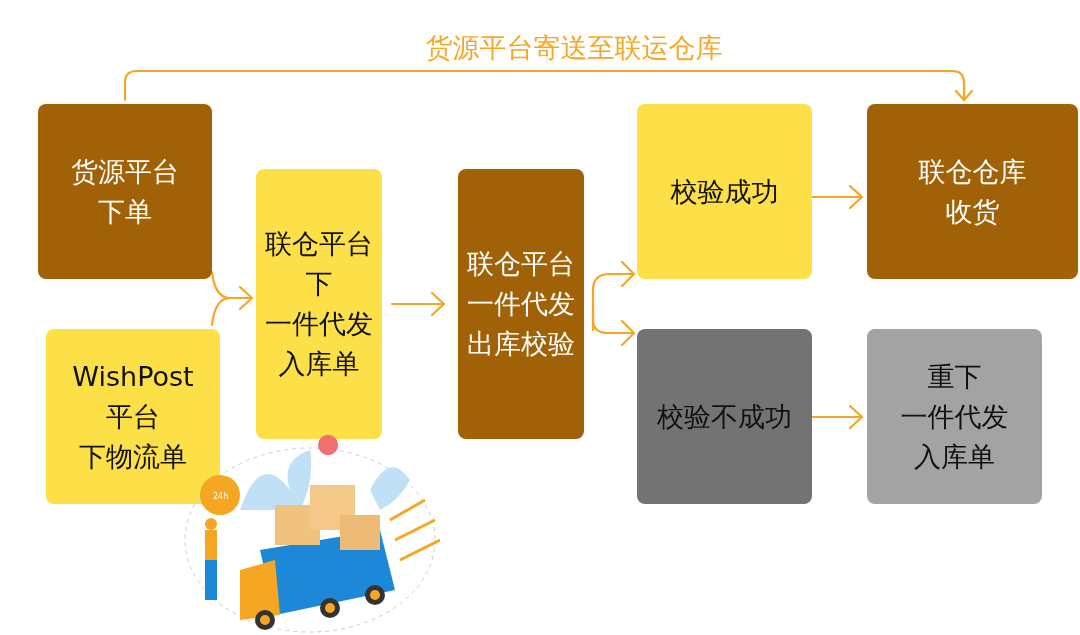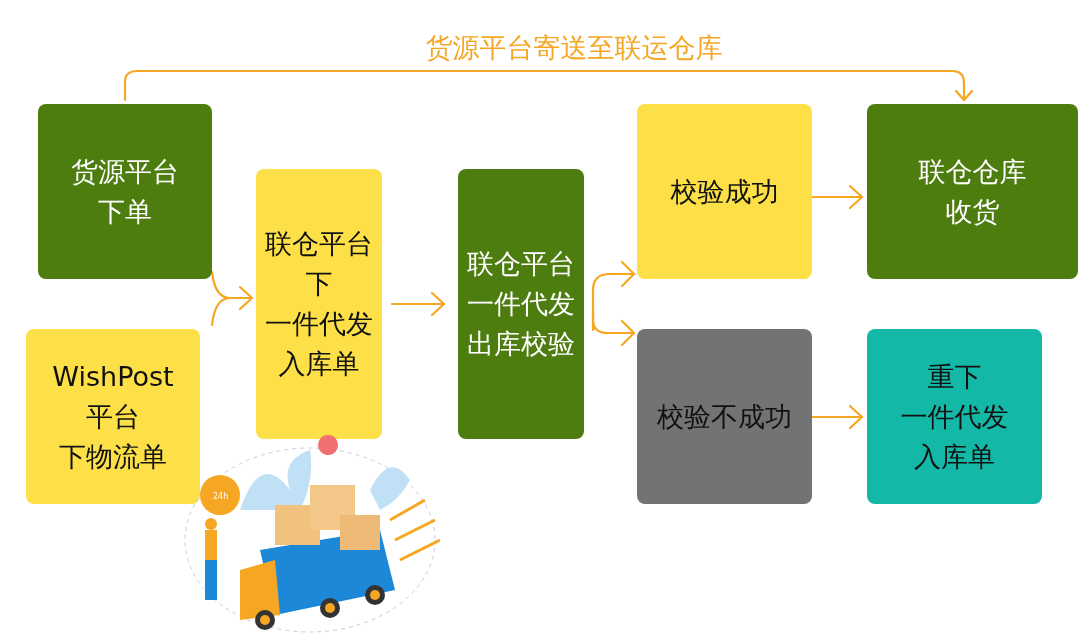--- a/index.html
+++ b/index.html
@@ -1,21 +1,21 @@
 <!DOCTYPE html>
 <html><head>
 <meta charset="utf-8">
 <style>
   html,body{margin:0;padding:0;background:#ffffff;}
   body{width:1080px;height:635px;position:relative;overflow:hidden;font-family:"DejaVu Sans",sans-serif;}
   .box{position:absolute;border-radius:8px;display:flex;align-items:center;justify-content:center;text-align:center;white-space:pre-line;font-size:27px;line-height:40px;}
-  .blue{background:#4d7c0f;color:#ffffff;}
+  .blue{background:#a16207;color:#ffffff;}
   .light{background:#fde047;color:#111111;}
   .gray{background:#737373;color:#111111;}
-  .dark{background:#14b8a6;color:#111111;}
+  .dark{background:#a3a3a3;color:#111111;}
   .title{position:absolute;left:0;top:30px;width:1040px;text-align:center;color:#f5a623;font-size:27px;padding-left:60px;box-sizing:border-box;margin-left:24px;}
   svg.conn{position:absolute;left:0;top:0;}
   .illus{position:absolute;left:180px;top:430px;width:260px;height:205px;}
 </style>
 </head>
 <body>
 
 <div class="title">货源平台寄送至联运仓库</div>
 
 <svg class="conn" width="1080" height="635">
@@ -40,21 +40,21 @@
     <path d="M850 186 L862 197 L850 208"></path>
 
     <path d="M808 417 H862"></path>
     <path d="M850 406 L862 417 L850 428"></path>
   </g>
 </svg>
 
 <div class="box blue" style="left:38px;top:104px;width:174px;height:175px;"><span>货源平台
 下单</span></div>
 
-<div class="box light" style="left:26px;top:329px;width:174px;height:175px;"><span>WishPost
+<div class="box light" style="left:46px;top:329px;width:174px;height:175px;"><span>WishPost
 平台
 下物流单</span></div>
 
 <div class="box light" style="left:256px;top:169px;width:126px;height:270px;"><span>联仓平台
 下
 一件代发
 入库单</span></div>
 
 <div class="box blue" style="left:458px;top:169px;width:126px;height:270px;"><span>联仓平台
 一件代发

